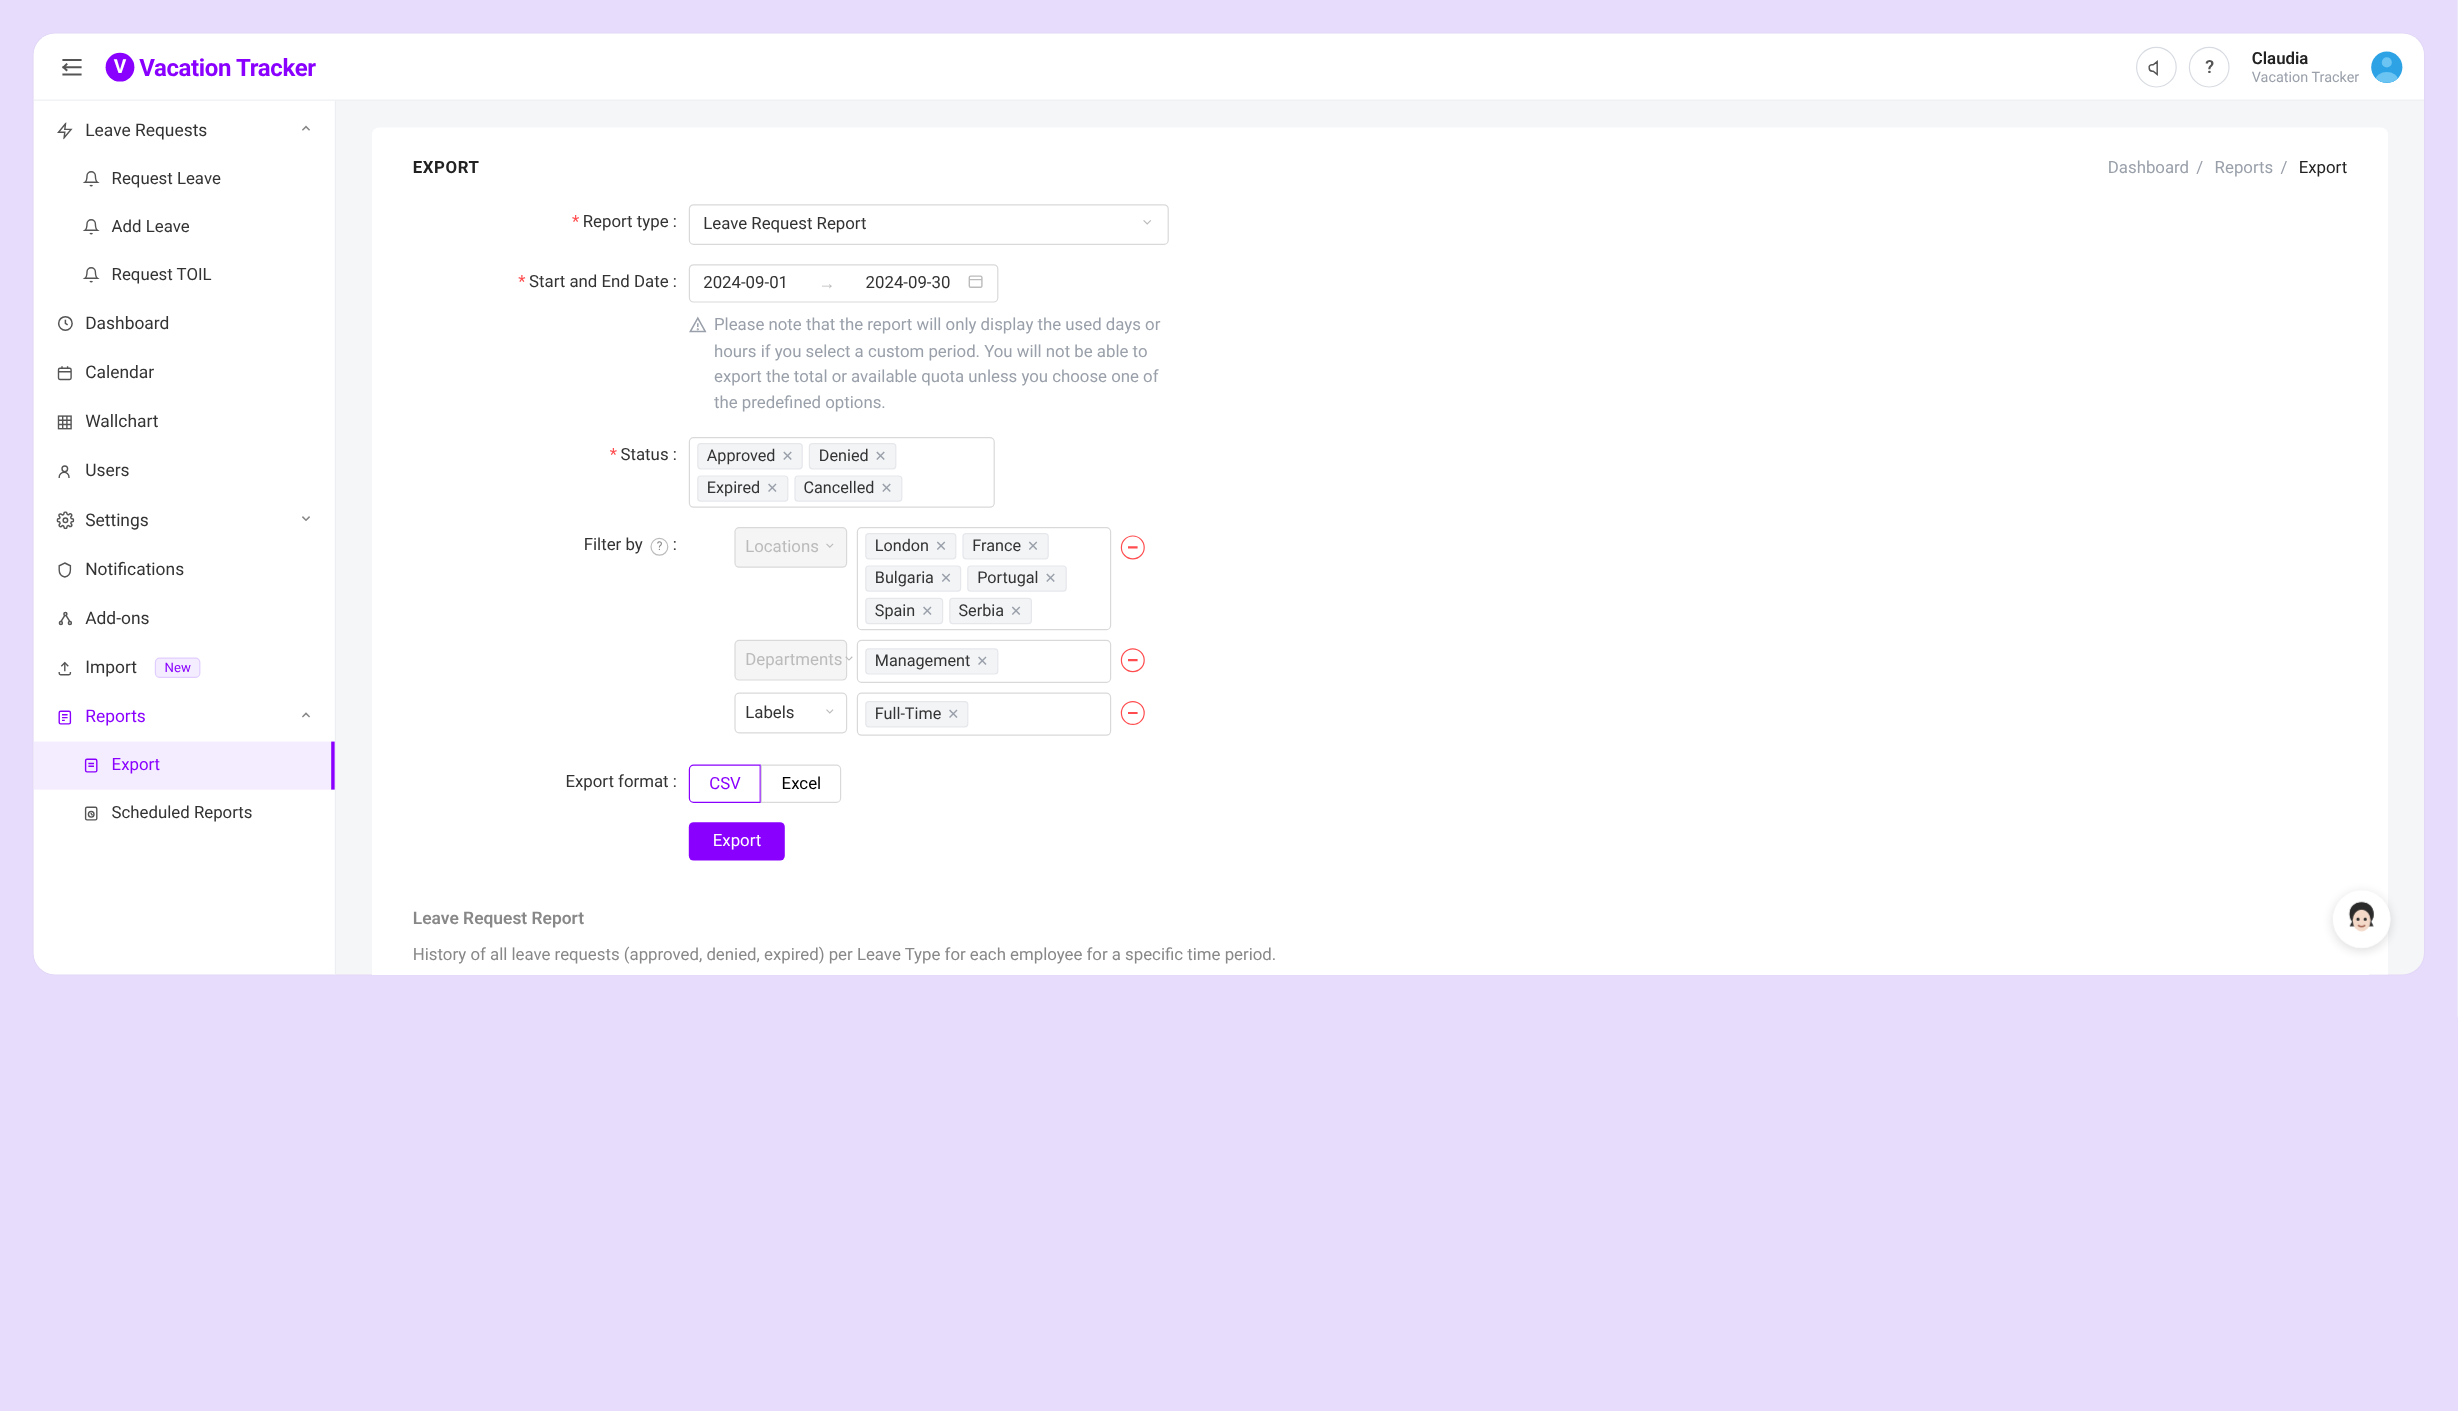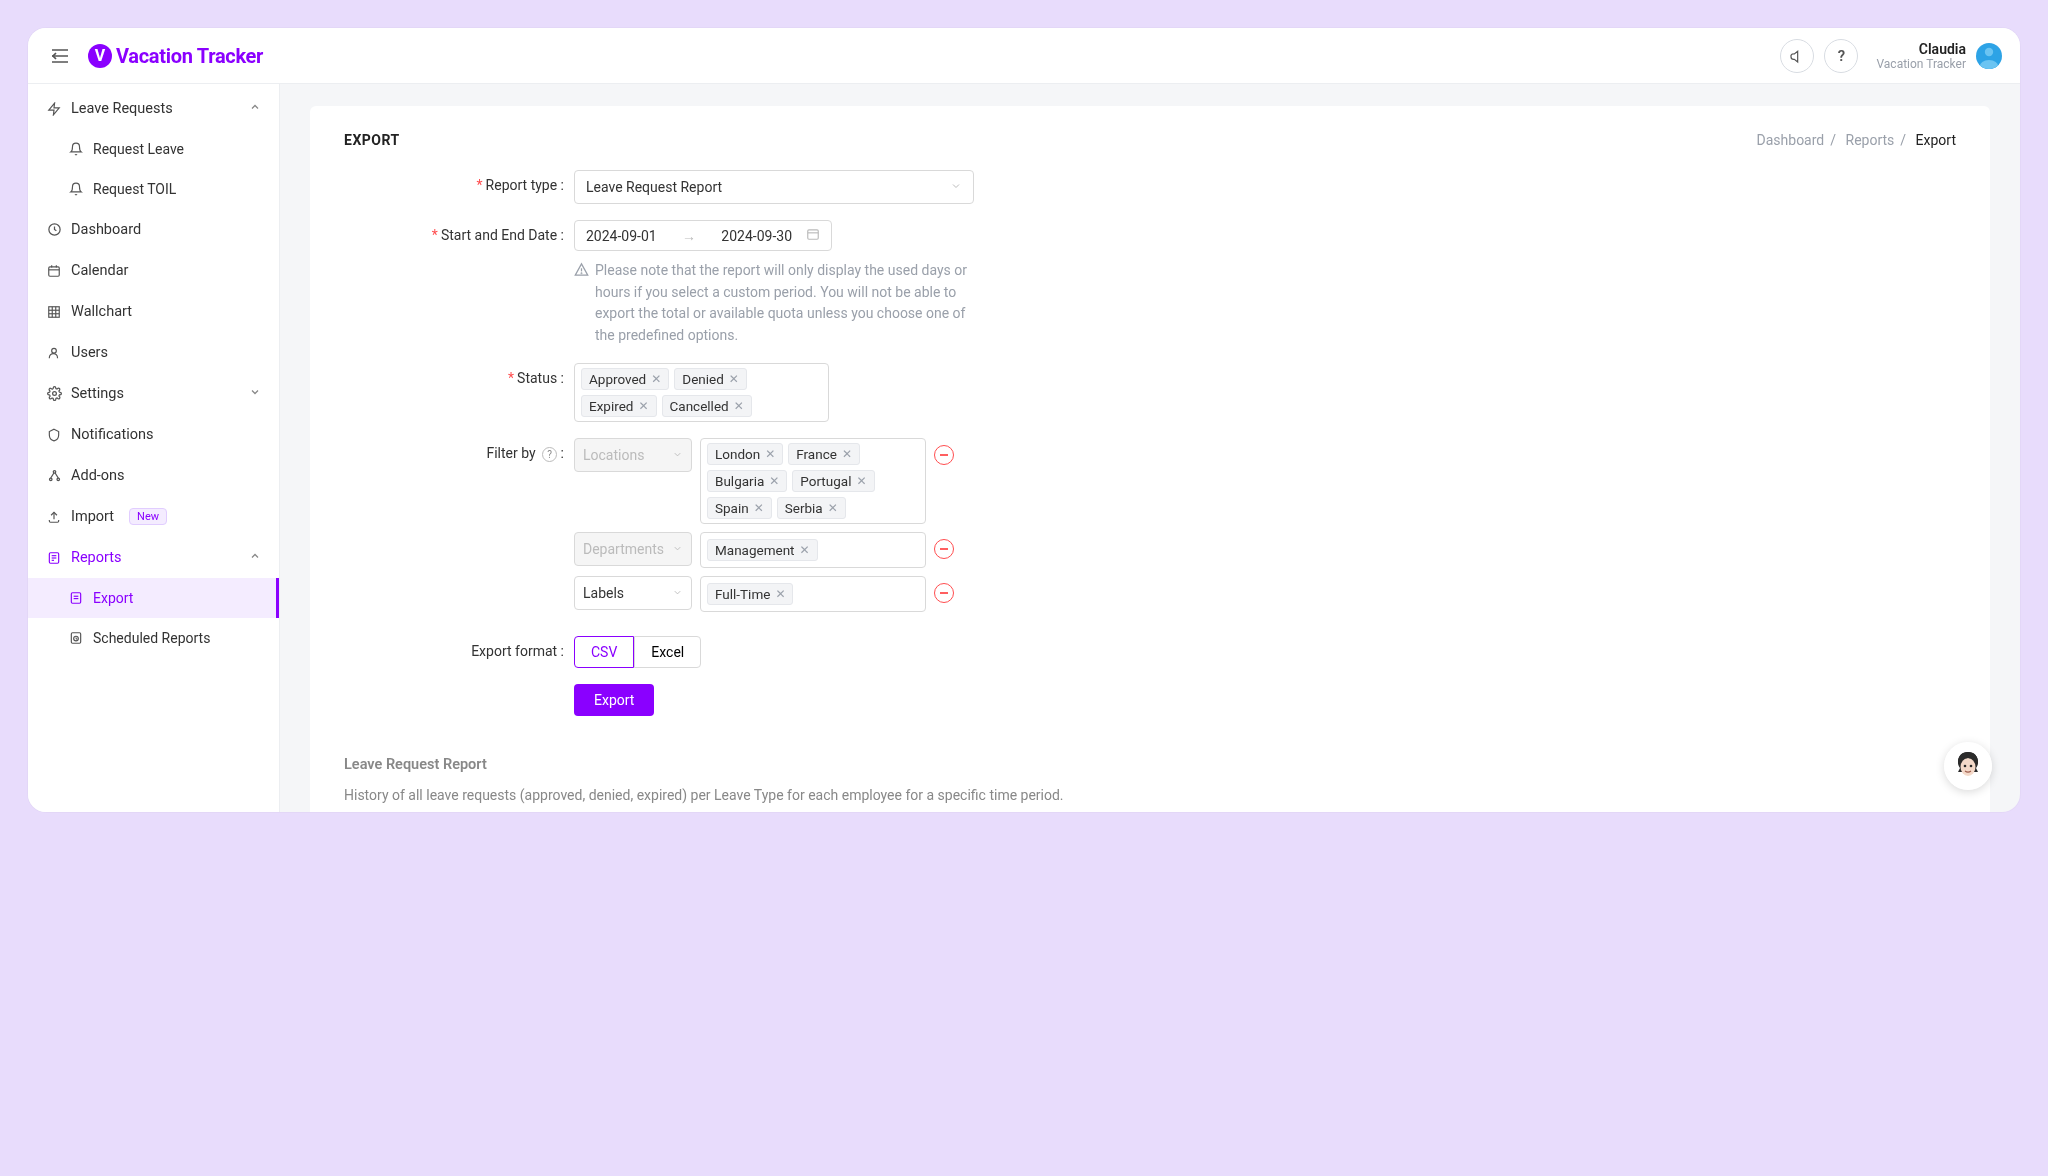--- a/index.html
+++ b/index.html
@@ -6,21 +6,21 @@
   body { background: #e8dcfc; padding: 28px; }
   .app-frame { background: #f5f6f8; border-radius: 18px; overflow: hidden; height: 784px; position: relative; box-shadow: 0 0 0 1px rgba(0,0,0,0.02); }
   .topbar { background: #fff; height: 56px; display: flex; align-items: center; padding: 0 18px; border-bottom: 1px solid #eceef1; }
   .menu-toggle { width: 28px; height: 28px; display:flex; align-items:center; justify-content:center; color:#555; cursor:pointer; }
   .logo { display:flex; align-items:center; margin-left: 14px; gap:4px; }
   .logo-mark { width:24px; height:24px; border-radius:50%; background:#8a00ff; color:#fff; display:flex; align-items:center; justify-content:center; font-weight:700; font-size:16px; }
   .logo-text { font-size:20px; font-weight:700; color:#8a00ff; letter-spacing:-0.3px; }
   .topbar-spacer { flex:1; }
   .icon-btn { width:34px; height:34px; border:1px solid #d8dce2; border-radius:50%; display:flex; align-items:center; justify-content:center; color:#555; cursor:pointer; margin-right:10px; background:#fff; }
   .user-block { display:flex; align-items:center; gap:10px; margin-left:8px; }
-  .user-text { text-align:right; }
+  .user-text { }
   .user-name { font-size:14px; font-weight:600; color:#222; }
   .user-sub { font-size:12px; color:#9aa0aa; }
   .avatar { width:26px; height:26px; border-radius:50%; background:#2da3e6; position:relative; overflow:hidden; }
   .avatar::before { content:''; position:absolute; top:4px; left:8px; width:10px; height:10px; border-radius:50%; background:#2da3e6; box-shadow: inset 0 0 0 10px #2da3e6; }
   .avatar svg { position:absolute; inset:0; }
 
   .body-row { display:flex; height: calc(100% - 56px); }
   .sidebar { width: 252px; background:#fff; border-right:1px solid #eceef1; overflow-y:auto; padding-top:4px; }
   .nav-item { display:flex; align-items:center; padding: 12px 18px; font-size:14.5px; color:#333; cursor:pointer; gap:9px; position:relative; }
   .nav-item .chev { margin-left:auto; color:#888; }
@@ -55,21 +55,21 @@
   .date-range .cal-icon { color:#bbb; }
 
   .note { font-size:14px; color:#9aa0aa; margin-top:9px; line-height:1.55; display:flex; gap:6px; max-width:400px; }
   .note-icon { flex-shrink:0; margin-top:2px; }
 
   .tag-box { border:1px solid #d9d9d9; border-radius:4px; padding:4px 6px; display:flex; flex-wrap:wrap; gap:5px; min-height:36px; align-items:center; }
   .tag { background:#f3f4f6; border:1px solid #e5e7eb; border-radius:3px; padding:2px 7px; font-size:13.5px; color:#333; display:inline-flex; align-items:center; gap:5px; }
   .tag .x { color:#9aa0aa; cursor:pointer; font-size:12px; }
 
   .filter-row { display:flex; gap:8px; align-items:flex-start; margin-bottom:8px; }
-  .filter-type { width:118px; }
+  .filter-type { width:94px;margin-left:38px; }
   .filter-type .select-box { padding:6px 8px; font-size:14px; }
   .filter-type.disabled .select-box { background:#f5f5f5; color:#bbb; cursor:not-allowed; }
   .filter-values { flex:1; }
   .remove-btn { width:20px; height:20px; border:1.5px solid #ff4d4f; border-radius:50%; color:#ff4d4f; display:flex; align-items:center; justify-content:center; cursor:pointer; margin-top:7px; font-size:14px; flex-shrink:0; }
 
   .radio-group { display:flex; }
   .radio-opt { border:1px solid #d9d9d9; padding:7px 16px; font-size:14px; cursor:pointer; }
   .radio-opt:first-child { border-radius:4px 0 0 4px; }
   .radio-opt:last-child { border-radius:0 4px 4px 0; border-left:none; }
   .radio-opt.selected { border-color:#8a00ff; color:#8a00ff; }
@@ -140,20 +140,29 @@
             </svg></span>
       </div>
       <div class="nav-item sub">
         <span class="nav-icon">
             <svg width="14" height="14" viewBox="0 0 24 24" fill="none" stroke="currentColor" stroke-width="2">
               <path d="M18 8A6 6 0 006 8c0 7-3 9-3 9h18s-3-2-3-9"></path>
               <path d="M13.7 21a2 2 0 01-3.4 0"></path>
             </svg>
           </span>
         <span>Request Leave</span>
+      </div>
+      <div class="nav-item sub">
+        <span class="nav-icon">
+            <svg width="14" height="14" viewBox="0 0 24 24" fill="none" stroke="currentColor" stroke-width="2">
+              <path d="M18 8A6 6 0 006 8c0 7-3 9-3 9h18s-3-2-3-9"></path>
+              <path d="M13.7 21a2 2 0 01-3.4 0"></path>
+            </svg>
+          </span>
+        <span>Add Leave</span>
       </div>
       <div class="nav-item sub">
         <span class="nav-icon">
             <svg width="14" height="14" viewBox="0 0 24 24" fill="none" stroke="currentColor" stroke-width="2">
               <path d="M18 8A6 6 0 006 8c0 7-3 9-3 9h18s-3-2-3-9"></path>
               <path d="M13.7 21a2 2 0 01-3.4 0"></path>
             </svg>
           </span>
         <span>Request TOIL</span>
       </div>

